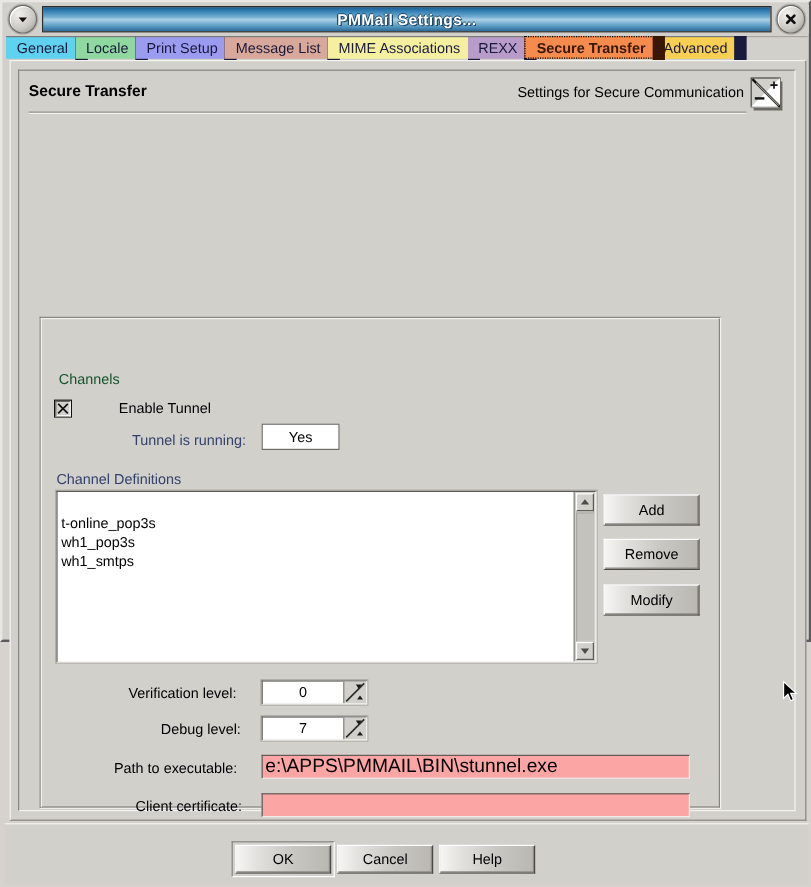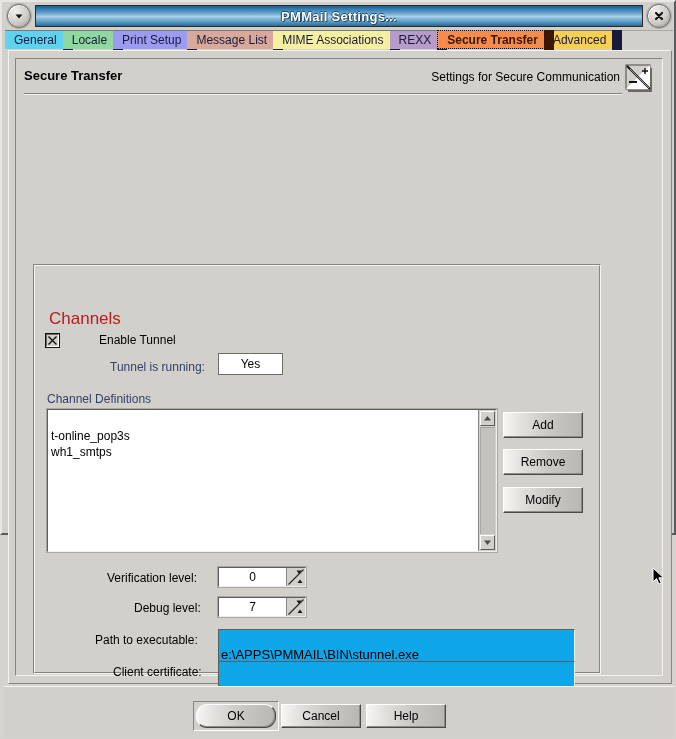--- a/index.html
+++ b/index.html
@@ -204,46 +204,46 @@
     border: 1px solid #f4f3f0;
     border-right-color: #87857f;
     border-bottom-color: #87857f;
     pointer-events: none;
   }
   #channels-legend {
     position: absolute;
     left: 29px; top: 250px;
     padding: 0 4px;
     background: #d2d0cb;
-    font-size: 17px;
-    color: #b91c1c;
+    font-size: 12px;
+    color: #14532d;
     z-index: 3;
   }
 
   
   .lbl {
     position: absolute;
     font-size: 12px;
     color: #000;
     white-space: nowrap;
   }
   .lbl.blue { color: #33416b; }
 
   .field {
     position: absolute;
     box-sizing: border-box;
-    background: #0ea5e9;
+    background: #fca5a5;
     border-top: 1px solid #5f5d58;
     border-left: 1px solid #5f5d58;
     border-right: 1px solid #ededea;
     border-bottom: 1px solid #ededea;
-    font-size: 13px;
+    font-size: 16px;
     color: #000;
     line-height: 18px;
-    padding: 16px 2px;
+    padding: 0 2px;
     overflow: hidden;
     white-space: nowrap;
     cursor: text;
   }
 
   .btn {
     position: absolute;
     box-sizing: border-box;
     background: linear-gradient(to right, #f6f5f3 0%, #e3e1dd 22%, #c9c7c2 60%, #b9b7b2 100%);
     border-top: 1px solid #ffffff;
@@ -516,20 +516,21 @@
       </div>
 
       <span class="lbl blue" style="left:94px; top:301px;">Tunnel is running:</span>
       <div id="tunnel-running-value">Yes</div>
 
       <span class="lbl blue" style="left:31px; top:333px;">Channel Definitions</span>
 
       <div id="channel-list">
         <div id="channel-list-items">
             <div class="list-item">t-online_pop3s</div>
+            <div class="list-item">wh1_pop3s</div>
             <div class="list-item">wh1_smtps</div>
           </div>
         <div id="list-scrollbar">
           <div class="sb-btn" id="sb-up">
             <svg width="9" height="7" viewBox="0 0 9 7" aria-hidden="true">
               <path d="M4.5 1 L8 5.5 L1 5.5 Z" fill="#4e4c48"></path>
             </svg>
           </div>
           <div id="sb-track"></div>
           <div class="sb-btn" id="sb-down">
@@ -575,21 +576,21 @@
       <div class="field" style="left:202px; top:602px; width:357px; height:20px;"></div>
 
       <span class="lbl" style="left:109px; top:639px;">CA certificate:</span>
       <div class="field" style="left:202px; top:635px; width:357px; height:20px;"></div>
 
     </div>
   </div>
 
   <div id="buttonbar">
     <div class="btn-focus-ring" style="left:189px; top:14px; width:86px; height:30px;"></div>
-    <div class="btn" style="left:192px; top:17px; width:80px; height:24px;border-radius:11px;">OK</div>
+    <div class="btn" style="left:192px; top:17px; width:80px; height:24px;">OK</div>
     <div class="btn" style="left:277px; top:17px; width:80px; height:24px;">Cancel</div>
     <div class="btn" style="left:362px; top:17px; width:80px; height:24px;">Help</div>
   </div>
 
   <div id="mouse-cursor">
     <svg width="14" height="20" viewBox="0 0 14 20" aria-hidden="true">
       <path d="M1 1 L1 15 L4.6 11.6 L6.9 17 L9.2 16 L6.9 10.8 L11.6 10.8 Z" fill="#000000" stroke="#ffffff" stroke-width="1"></path>
     </svg>
   </div>
 

